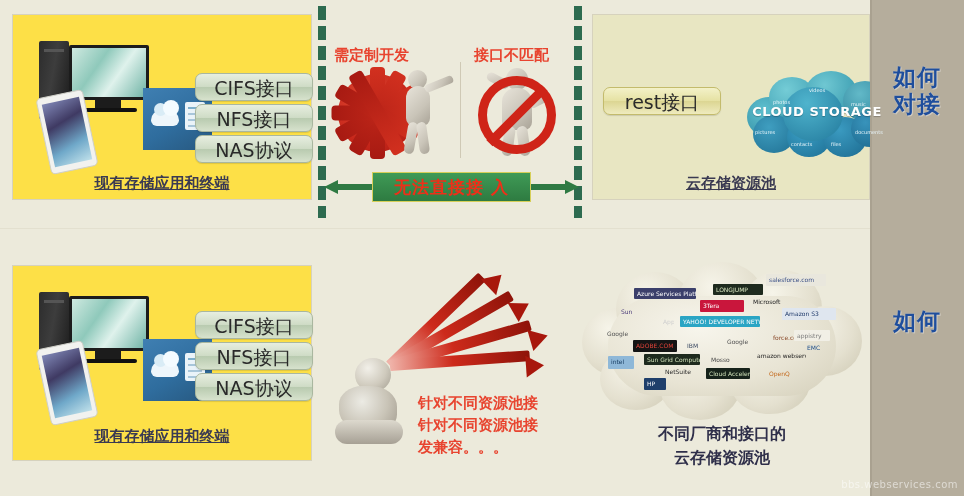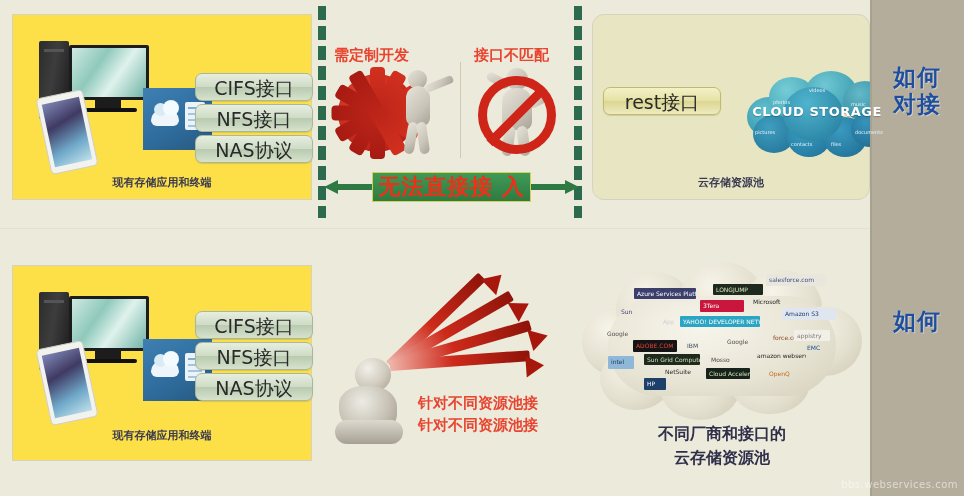--- a/index.html
+++ b/index.html
@@ -87,31 +87,31 @@
   .panel {
     position: absolute;
     border: 1px solid #d6d2bd;
     box-sizing: border-box;
   }
   .panel.left-panel {
     background: #fde047;
   }
   .panel.right-panel {
     background: #e8e6c2;
-    border-radius: 12px;
   }
   .panel-caption {
     position: absolute;
     left: 0;
     width: 100%;
     text-align: center;
     color: #3a3a52;
     font-weight: bold;
-    font-size: 11px;
+    font-size: 15px;
     line-height: 20px;
+    text-decoration: underline;
   }
 
   
   .device-art {
     position: absolute;
     left: 22px;
     top: 20px;
     width: 155px;
     height: 135px;
   }
@@ -370,21 +370,21 @@
     height: 30px;
     box-sizing: border-box;
     background: linear-gradient(180deg, #3f9a56 0%, #2e7b41 100%);
     border: 1px solid #d6cf58;
     text-align: center;
   }
   .banner-box span {
     display: block;
     color: #ef2f18;
     font-weight: bold;
-    font-size: 22px;
+    font-size: 17px;
     line-height: 28px;
     letter-spacing: 1px;
   }
 
   
   .red-arrows {
     position: absolute;
     left: 390px;
     top: 275px;
     width: 180px;
@@ -680,20 +680,21 @@
 
   <div class="thinker">
     <div class="head"></div>
     <div class="body"></div>
     <div class="leg"></div>
   </div>
 
   <div class="note-red">
     <div>针对不同资源池接</div>
     <div>针对不同资源池接</div>
+    <div>发兼容。。。</div>
   </div>
 
   <div class="vendor-cloud">
     <div class="puff" style="left:0px;   top:46px;  width:70px; height:68px;"></div>
     <div class="puff" style="left:34px;  top:10px;  width:78px; height:74px;"></div>
     <div class="puff" style="left:96px;  top:0px;   width:88px; height:82px;"></div>
     <div class="puff" style="left:160px; top:8px;   width:80px; height:76px;"></div>
     <div class="puff" style="left:206px; top:44px;  width:74px; height:70px;"></div>
     <div class="puff" style="left:18px;  top:86px;  width:72px; height:62px;"></div>
     <div class="puff" style="left:78px;  top:94px;  width:80px; height:64px;"></div>

